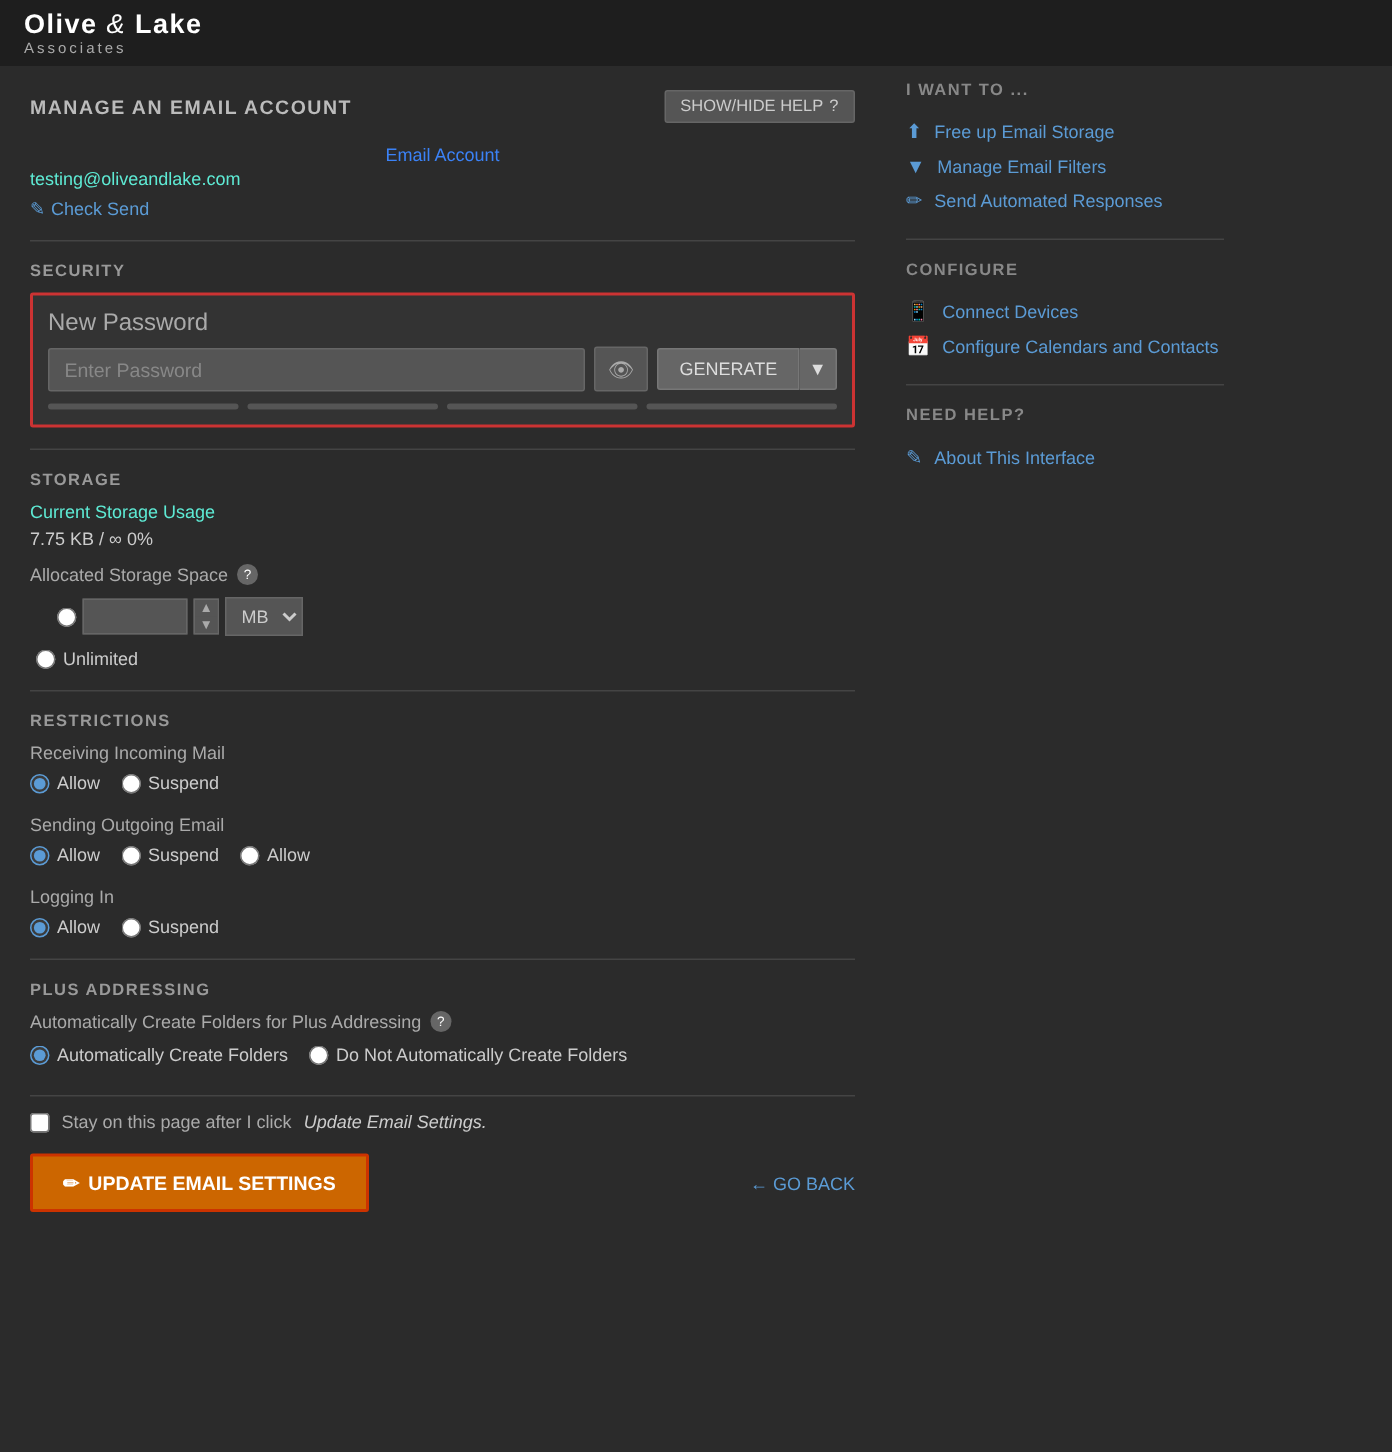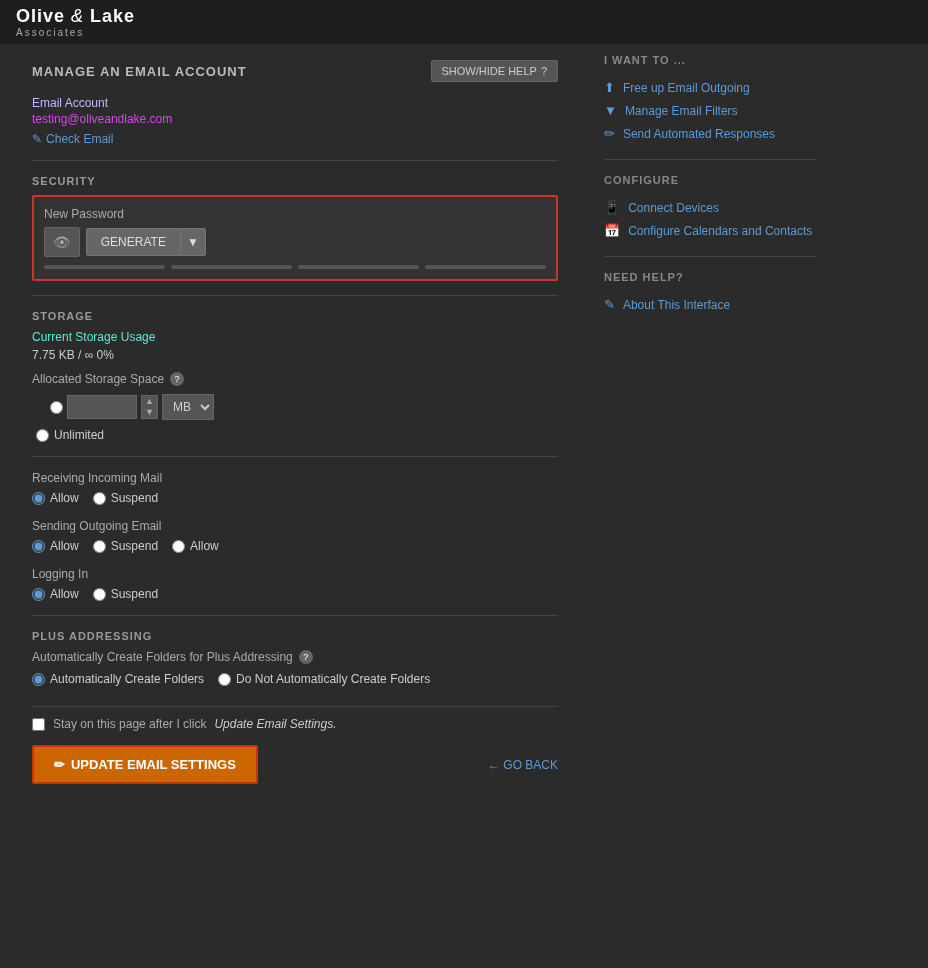--- a/index.html
+++ b/index.html
@@ -34,21 +34,21 @@
       font-style: italic;
       font-weight: normal;
     }
     
     .main-layout {
       display: flex;
       padding: 0;
     }
     .content-area {
       flex: 1;
-      padding: 16px 32px;
+      padding: 16px 20px;
       max-width: 590px;
     }
     .sidebar {
       width: 240px;
       padding: 10px 14px;
       background-color: #2b2b2b;
     }
     
     .section-title {
       font-size: 11px;
@@ -79,46 +79,47 @@
       padding: 4px 10px;
       cursor: pointer;
       border-radius: 2px;
       display: flex;
       align-items: center;
       gap: 4px;
     }
     
     .email-account-label {
       font-size: 12px;
-      color: #c4b5fd;
+      color: #3b82f6;
       margin-bottom: 2px;
+      text-align: center;
     }
     .email-address {
       font-size: 12px;
-      color: #d946ef;
+      color: #5eead4;
       margin-bottom: 6px;
     }
     .check-email-link {
       color: #5b9bd5;
       font-size: 12px;
       text-decoration: none;
       cursor: pointer;
       display: flex;
       align-items: center;
       gap: 4px;
     }
     
     .divider {
       border: none;
       border-top: 1px solid #444;
       margin: 14px 0;
     }
     
     .field-label {
-      font-size: 12px;
+      font-size: 16px;
       color: #aaa;
       margin-bottom: 6px;
     }
     .password-box {
       border: 2px solid #cc3333;
       padding: 10px;
       border-radius: 2px;
       background-color: #333;
       margin-bottom: 10px;
     }
@@ -405,31 +406,32 @@
         <span>SHOW/HIDE HELP</span>
         <span>?</span>
       </button>
     </div>
 
     <div>
       <div class="email-account-label">Email Account</div>
       <div class="email-address">testing@oliveandlake.com</div>
       <a class="check-email-link">
         <span>✎</span>
-        <span>Check Email</span>
+        <span>Check Send</span>
       </a>
     </div>
 
     <hr class="divider">
 
     <div>
       <div class="section-title">SECURITY</div>
       <div class="password-box">
         <div class="field-label">New Password</div>
         <div class="password-input-row">
+          <input type="password" class="password-input" placeholder="Enter Password" style="">
           <button class="eye-btn">
             <span>👁</span>
           </button>
           <div class="generate-btn-group">
             <button class="generate-btn">
               <span>GENERATE</span>
             </button>
             <button class="generate-dropdown">
               <span>▼</span>
             </button>
@@ -473,20 +475,21 @@
         <label class="radio-option">
           <input type="radio" name="storage-type" value="unlimited" style="">
           <span>Unlimited</span>
         </label>
       </div>
     </div>
 
     <hr class="divider">
 
     <div>
+      <div class="section-title">RESTRICTIONS</div>
 
       <div class="restriction-group">
         <div class="restriction-label">Receiving Incoming Mail</div>
         <div class="radio-group">
           <label class="radio-option">
             <input type="radio" name="receiving" value="allow" checked="" style="">
             <span>Allow</span>
           </label>
           <label class="radio-option">
             <input type="radio" name="receiving" value="suspend" style="">
@@ -568,21 +571,21 @@
     </div>
 
   </div>
 
   <div class="sidebar">
 
     <div class="sidebar-section">
       <div class="sidebar-section-title">I WANT TO ...</div>
       <a class="sidebar-link">
         <span class="sidebar-link-icon">⬆</span>
-        <span>Free up Email Outgoing</span>
+        <span>Free up Email Storage</span>
       </a>
       <a class="sidebar-link">
         <span class="sidebar-link-icon">▼</span>
         <span>Manage Email Filters</span>
       </a>
       <a class="sidebar-link">
         <span class="sidebar-link-icon">✏</span>
         <span>Send Automated Responses</span>
       </a>
     </div>

